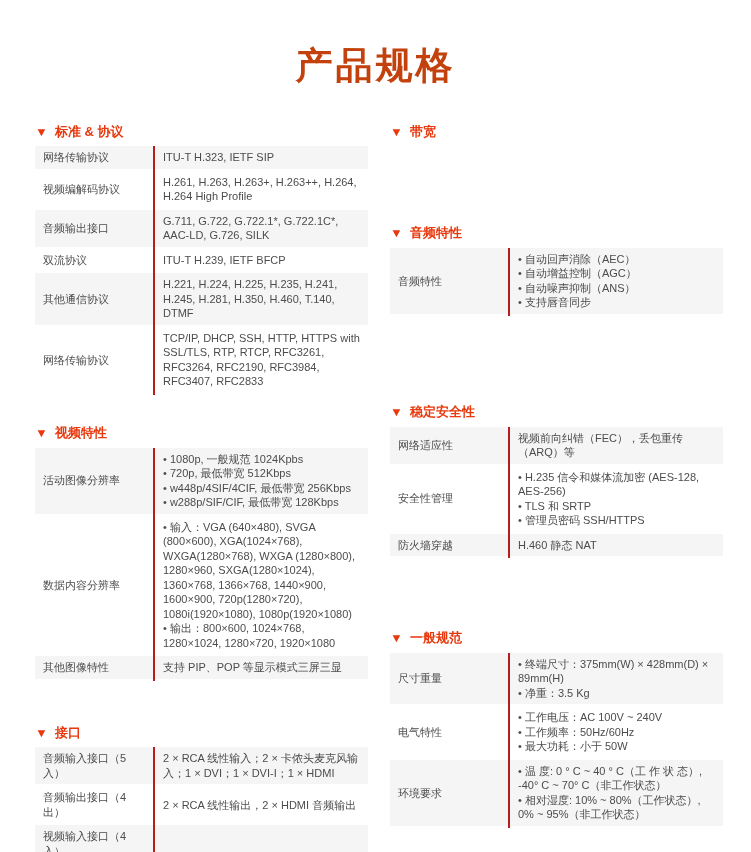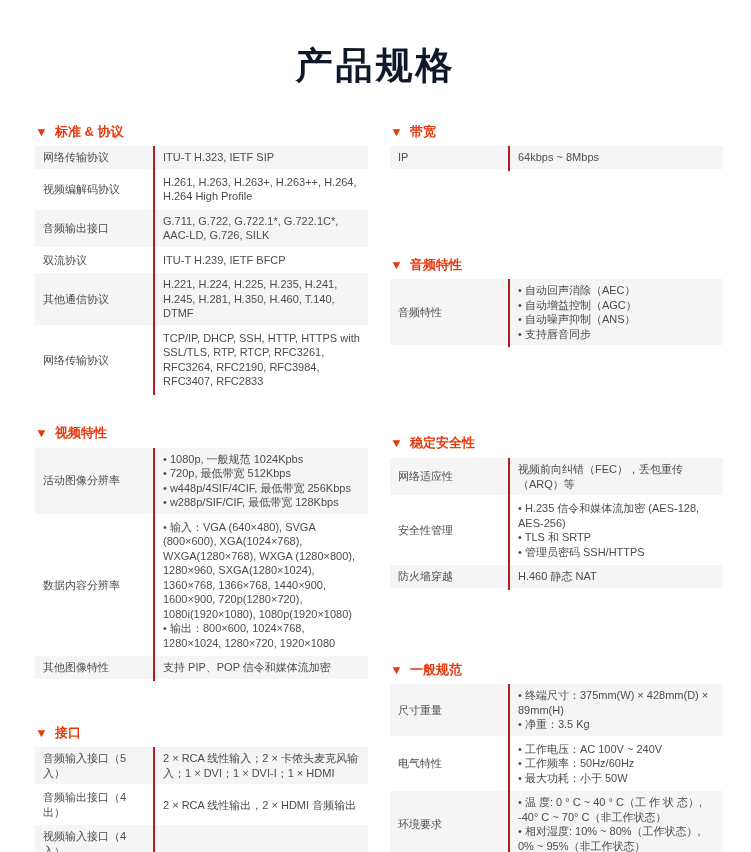--- a/index.html
+++ b/index.html
@@ -7,21 +7,21 @@
     width:751px;height:852px;overflow:hidden;
     font-family:"Liberation Sans","DejaVu Sans",sans-serif;
     color:#4c4c4c;
     -webkit-font-smoothing:antialiased;
   }
   .page{width:751px;position:relative;}
   .page-title{
     text-align:center;
     font-size:37px;
     font-weight:bold;
-    color:#0f172a;
+    color:#c2410c;
     letter-spacing:3px;
     margin:46px 0 0 0;
     line-height:1.1;
   }
   .cols{
     display:flex;
     padding:37px 0 0 35px;
     gap:22px;
   }
   .col{width:333px;flex:0 0 333px;}
@@ -138,21 +138,21 @@
               <tr>
                 <td class="lbl">数据内容分辨率</td>
                 <td class="val">
                   <div class="line">• 输入：VGA (640×480), SVGA (800×600), XGA(1024×768), WXGA(1280×768), WXGA (1280×800), 1280×960, SXGA(1280×1024), 1360×768, 1366×768, 1440×900, 1600×900, 720p(1280×720), 1080i(1920×1080), 1080p(1920×1080)</div>
                   <div class="line">• 输出：800×600, 1024×768, 1280×1024, 1280×720, 1920×1080</div>
                 </td>
               </tr>
               <tr>
                 <td class="lbl">其他图像特性</td>
                 <td class="val">
-                  <div class="line">支持 PIP、POP 信令和媒体流加密</div>
+                  <div class="line">支持 PIP、POP 等显示模式三屏三显</div>
                 </td>
               </tr>
             </tbody>
           </table>
         </section>
         <section class="section">
           <div class="sec-header">
             <span class="tri">▼</span>
             <span class="sec-title">接口</span>
           </div>
@@ -177,30 +177,20 @@
             </tbody>
           </table>
         </section>
       </div>
     <div class="col col-right">
         <section class="section">
           <div class="sec-header">
             <span class="tri">▼</span>
             <span class="sec-title">带宽</span>
           </div>
-          <table class="spec-table">
-            <tbody>
-              <tr>
-                <td class="lbl">IP</td>
-                <td class="val">
-                  <div class="line">64kbps ~ 8Mbps</div>
-                </td>
-              </tr>
-            </tbody>
-          </table>
         </section>
         <section class="section">
           <div class="sec-header">
             <span class="tri">▼</span>
             <span class="sec-title">音频特性</span>
           </div>
           <table class="spec-table">
             <tbody>
               <tr>
                 <td class="lbl">音频特性</td>

